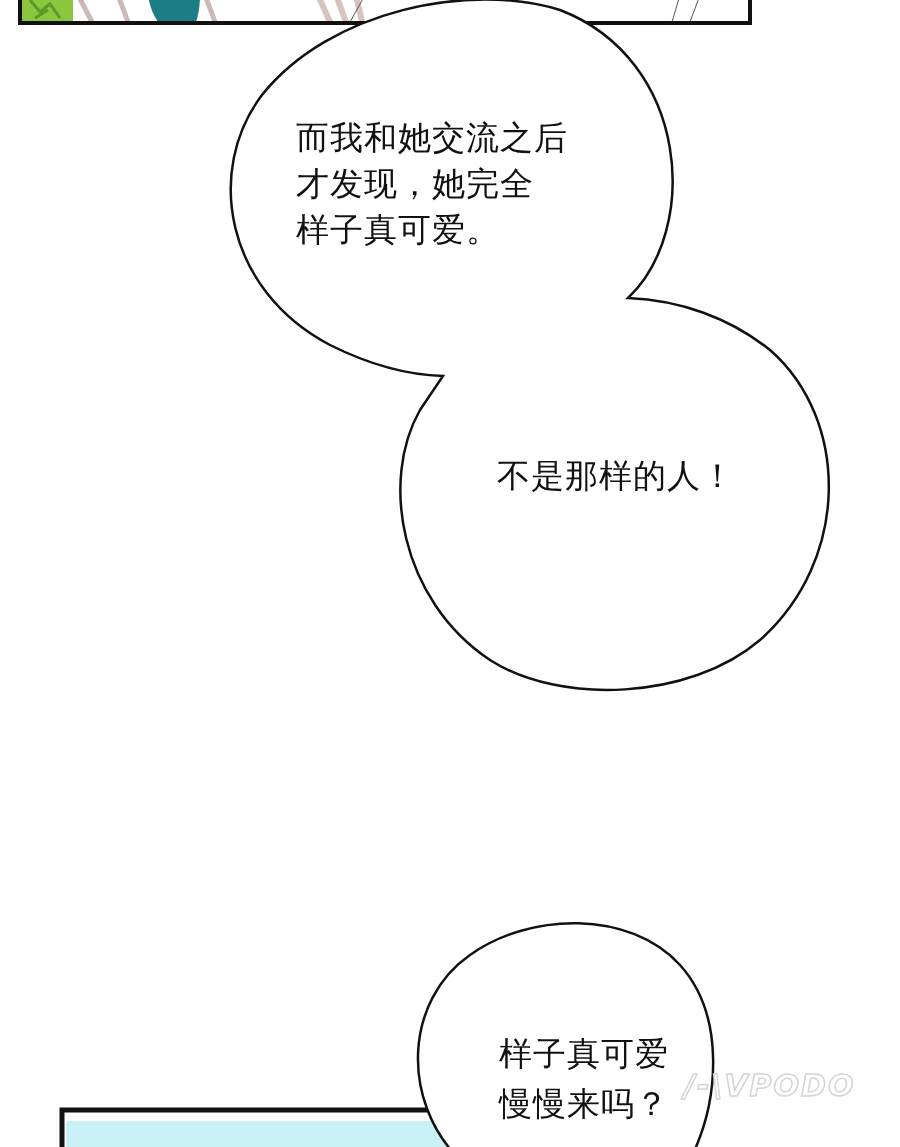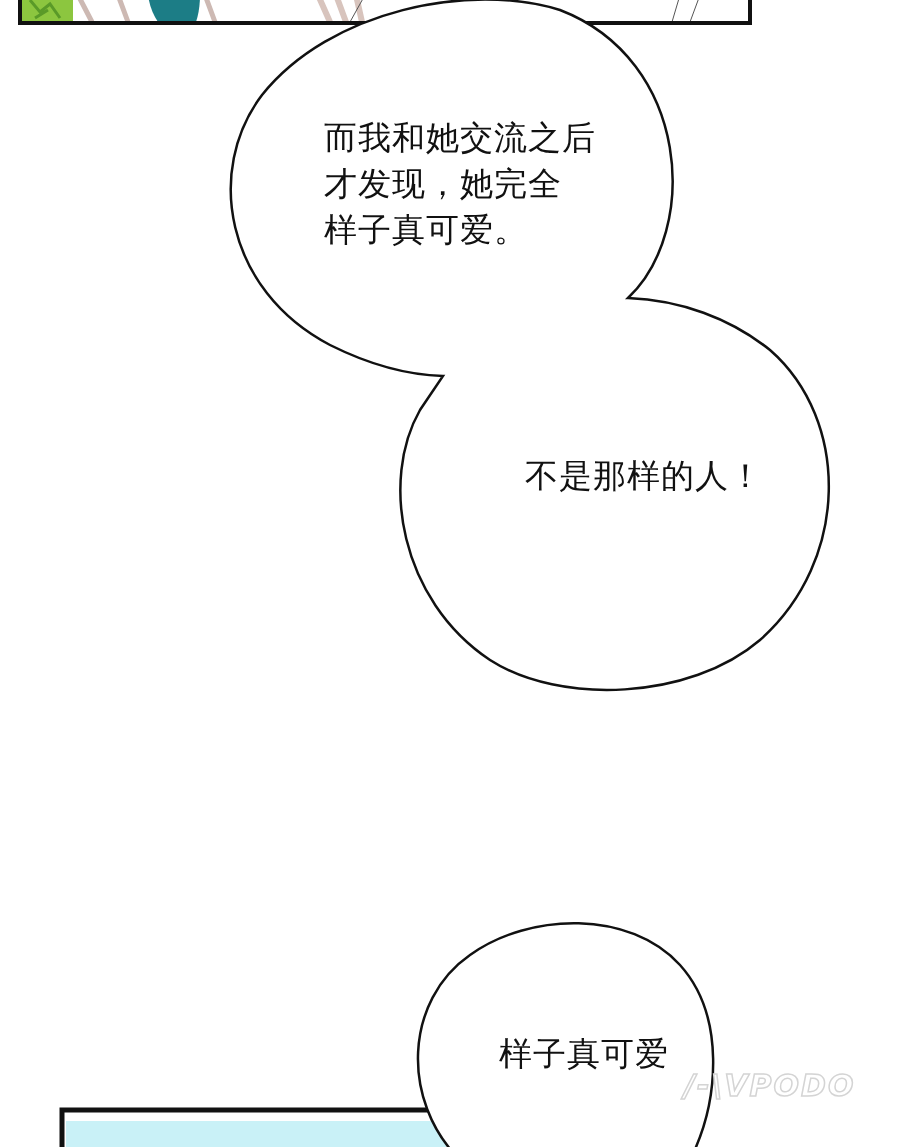--- a/index.html
+++ b/index.html
@@ -1,20 +1,20 @@
 <!DOCTYPE html>
 <html><head>
   <meta charset="utf-8">
   <style>
     html, body { margin: 0; padding: 0; background: #ffffff; }
     body { width: 900px; height: 1147px; position: relative; overflow: hidden;
            font-family: "DejaVu Serif", "Liberation Serif", serif; }
     svg.art { position: absolute; left: 0; top: 0; }
     .text { position: absolute; color: #111111; white-space: nowrap; }
-    .serif { font-family: Liberation Sans, sans-serif; margin-left: 28px; }
+    .serif { font-family: Liberation Sans, sans-serif; }
     .sans { font-family: "DejaVu Sans", "Liberation Sans", sans-serif; }
     .line { display: block; }
     #t1 { left: 296px; top: 115px; font-size: 33px; line-height: 46px; letter-spacing: 1px; }
     #t2 { left: 497px; top: 452px; font-size: 33px; line-height: 48px; letter-spacing: 1px; }
     #t3 { left: 499px; top: 1029px; font-size: 33px; line-height: 50px; letter-spacing: 1px; }
     .watermark { position: absolute; left: 684px; top: 1068px; font-size: 30px; font-weight: bold;
                  font-style: italic; color: transparent; -webkit-text-stroke: 1.5px #d4d4d4;
                  letter-spacing: 2px; font-family: "DejaVu Sans", "Liberation Sans", sans-serif; }
   </style>
 </head>
@@ -65,15 +65,16 @@
   <span class="line">才发现，她完全</span>
   <span class="line">样子真可爱。</span>
 </div>
 
 <div id="t2" class="text serif">
   <span class="line">不是那样的人！</span>
 </div>
 
 <div id="t3" class="text sans">
   <span class="line">样子真可爱</span>
+  <span class="line">慢慢来吗？</span>
 </div>
 
 <div class="watermark">/-\VPODO</div>
 
 </body></html>

